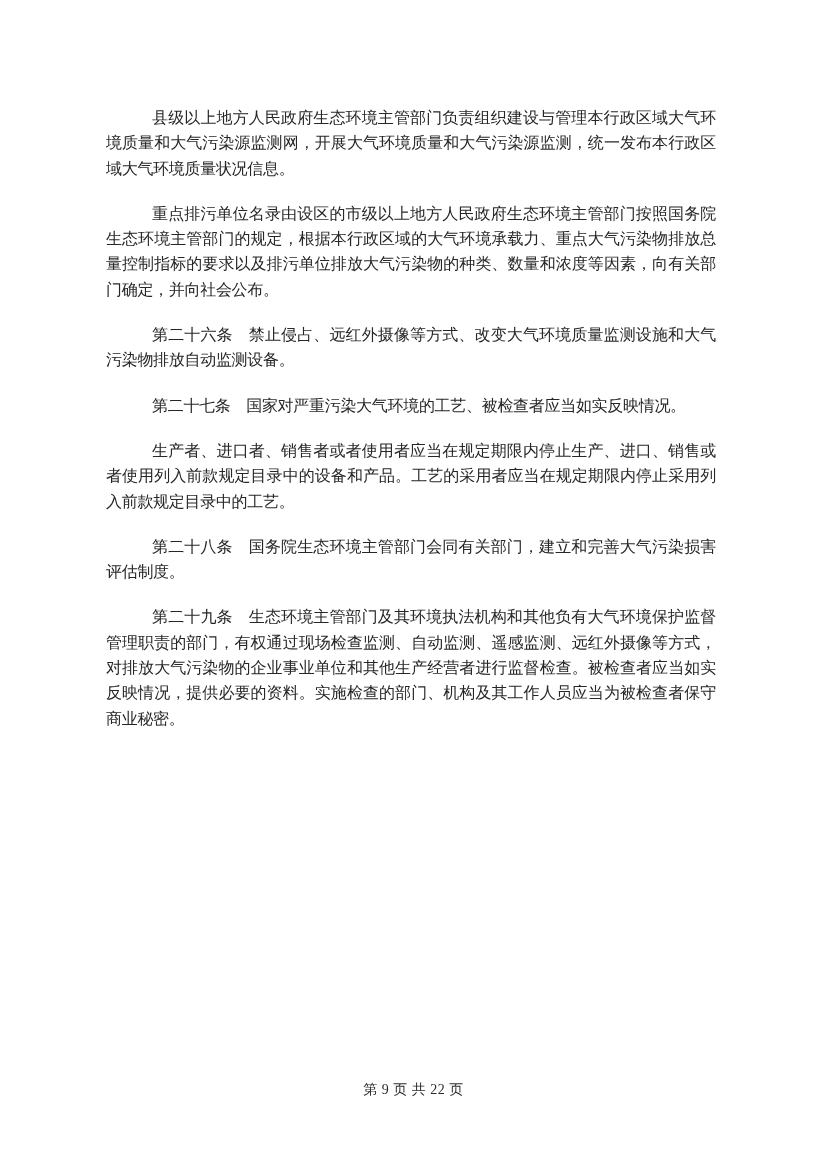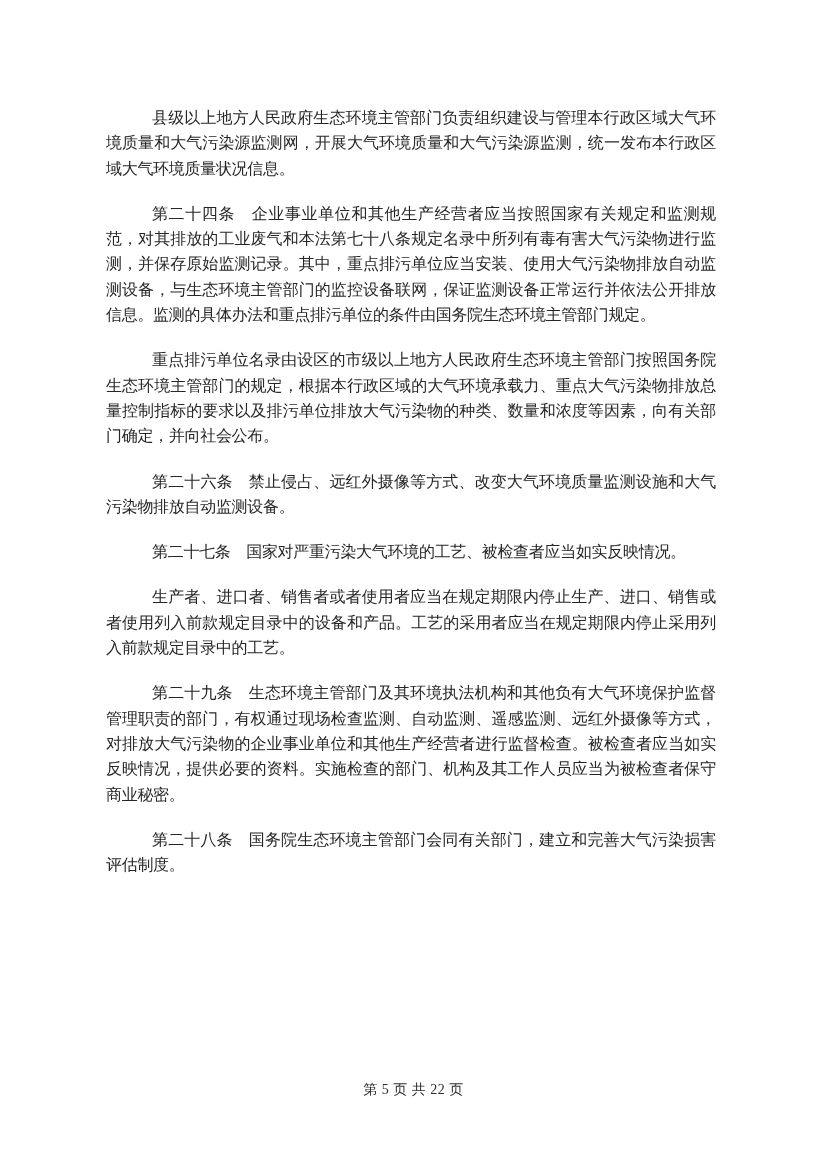--- a/index.html
+++ b/index.html
@@ -49,24 +49,23 @@
     color: #2b2b2b;
     letter-spacing: 0.5px;
   }
 </style>
 </head>
 <body>
 
 <div class="page">
   <div class="content">
     <p class="para">县级以上地方人民政府生态环境主管部门负责组织建设与管理本行政区域大气环境质量和大气污染源监测网，开展大气环境质量和大气污染源监测，统一发布本行政区域大气环境质量状况信息。</p>
-    <p class="para">第二十四条　企业事业单位和其他生产经营者应当按照国家有关规定和监测规范，对其排放的工业废气和本法第七十八条规定名录中所列有毒有害大气污染物进行监测，并保存原始监测记录。其中，重点排污单位应当安装、使用大气污染物排放自动监测设备，与生态环境主管部门的监控设备联网，保证监测设备正常运行并依法公开排放信息。监测的具体办法和重点排污单位的条件由国务院生态环境主管部门规定。</p>
     <p class="para">重点排污单位名录由设区的市级以上地方人民政府生态环境主管部门按照国务院生态环境主管部门的规定，根据本行政区域的大气环境承载力、重点大气污染物排放总量控制指标的要求以及排污单位排放大气污染物的种类、数量和浓度等因素，向有关部门确定，并向社会公布。</p>
     <p class="para">第二十六条　禁止侵占、远红外摄像等方式、改变大气环境质量监测设施和大气污染物排放自动监测设备。</p>
     <p class="para">第二十七条　国家对严重污染大气环境的工艺、被检查者应当如实反映情况。</p>
     <p class="para">生产者、进口者、销售者或者使用者应当在规定期限内停止生产、进口、销售或者使用列入前款规定目录中的设备和产品。工艺的采用者应当在规定期限内停止采用列入前款规定目录中的工艺。</p>
+    <p class="para">第二十八条　国务院生态环境主管部门会同有关部门，建立和完善大气污染损害评估制度。</p>
     <p class="para">第二十九条　生态环境主管部门及其环境执法机构和其他负有大气环境保护监督管理职责的部门，有权通过现场检查监测、自动监测、遥感监测、远红外摄像等方式，对排放大气污染物的企业事业单位和其他生产经营者进行监督检查。被检查者应当如实反映情况，提供必要的资料。实施检查的部门、机构及其工作人员应当为被检查者保守商业秘密。</p>
-    <p class="para">第二十八条　国务院生态环境主管部门会同有关部门，建立和完善大气污染损害评估制度。</p>
   </div>
   <div class="footer">
-    <span>第 5 页 共 22 页</span>
+    <span>第 9 页 共 22 页</span>
   </div>
 </div>
 
 </body></html>

